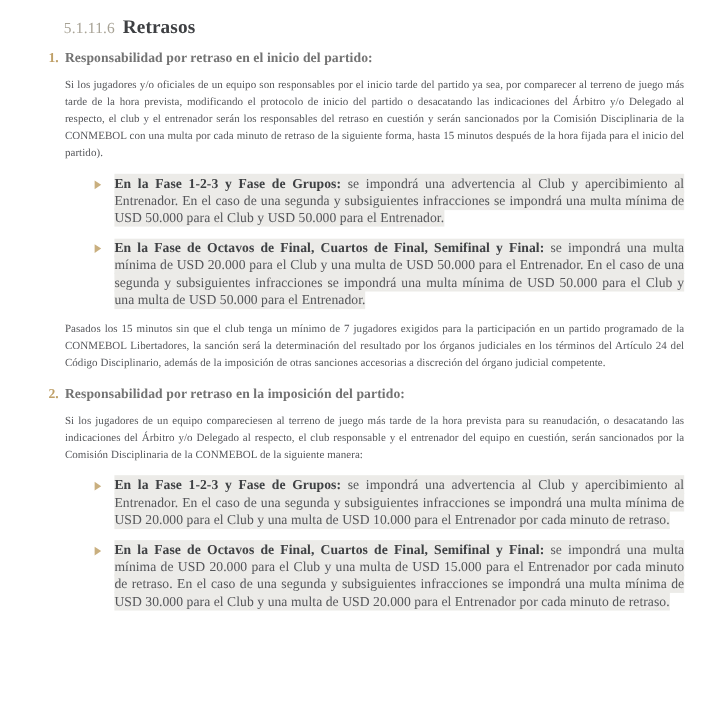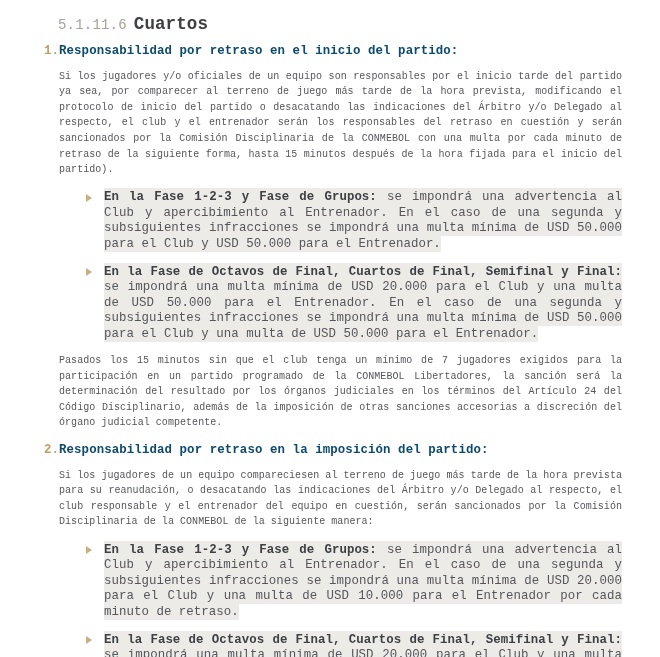--- a/index.html
+++ b/index.html
@@ -5,21 +5,21 @@
   html, body {
     margin: 0;
     padding: 0;
     background: #ffffff;
   }
   .page {
     position: relative;
     width: 660px;
     height: 657px;
     background: #ffffff;
-    font-family: Liberation Mono, monospace;
+    font-family: Liberation Serif, serif;
     color: #55565a;
     box-sizing: border-box;
     padding: 14px 38px 0 44px;
     overflow: hidden;
   }
   .doc-title {
     display: flex;
     align-items: baseline;
     gap: 7px;
     margin: 0 0 10px 14px;
@@ -43,21 +43,21 @@
     margin-bottom: 9px;
   }
   .item-head .num {
     flex: 0 0 15px;
     color: #bfa068;
     font-weight: 700;
     font-size: 12.4px;
     line-height: 15.6px;
   }
   .item-head .head-text {
-    color: #0c4a6e;
+    color: #737373;
     font-weight: 700;
     font-size: 12.4px;
     line-height: 15.6px;
     letter-spacing: 0.1px;
   }
   .item-body { margin-left: 15px; }
   .para {
     font-size: 10px;
     line-height: 15.6px;
     text-align: justify;
@@ -99,21 +99,21 @@
     font-weight: 700;
   }
 </style>
 </head>
 <body>
 
 <div class="page">
 
   <div class="doc-title">
     <span class="sec-num">5.1.11.6</span>
-    <span class="sec-name">Cuartos</span>
+    <span class="sec-name">Retrasos</span>
   </div>
 
   <div class="item">
     <div class="item-head">
       <span class="num">1.</span>
       <span class="head-text">Responsabilidad por retraso en el inicio del partido:</span>
     </div>
     <div class="item-body">
       <p class="para">Si los jugadores y/o oficiales de un equipo son responsables por el inicio tarde del partido ya sea, por comparecer al terreno de juego más tarde de la hora prevista, modificando el protocolo de inicio del partido o desacatando las indicaciones del Árbitro y/o Delegado al respecto, el club y el entrenador serán los responsables del retraso en cuestión y serán sancionados por la Comisión Disciplinaria de la CONMEBOL con una multa por cada minuto de retraso de la siguiente forma, hasta 15 minutos después de la hora fijada para el inicio del partido).</p>
 

